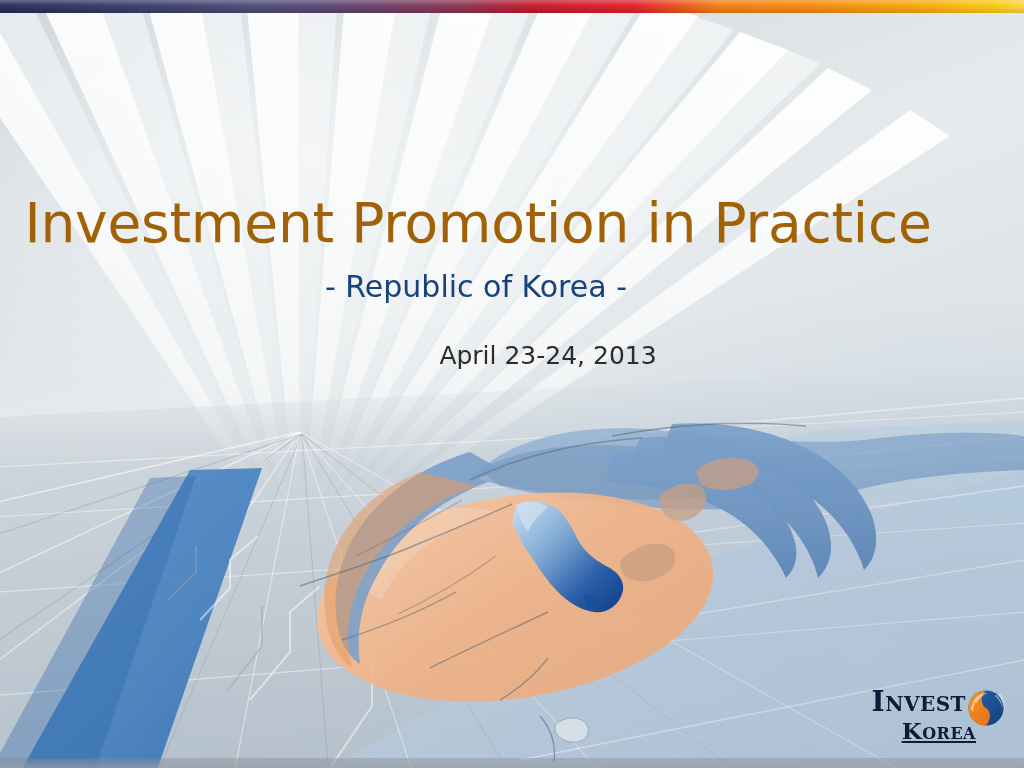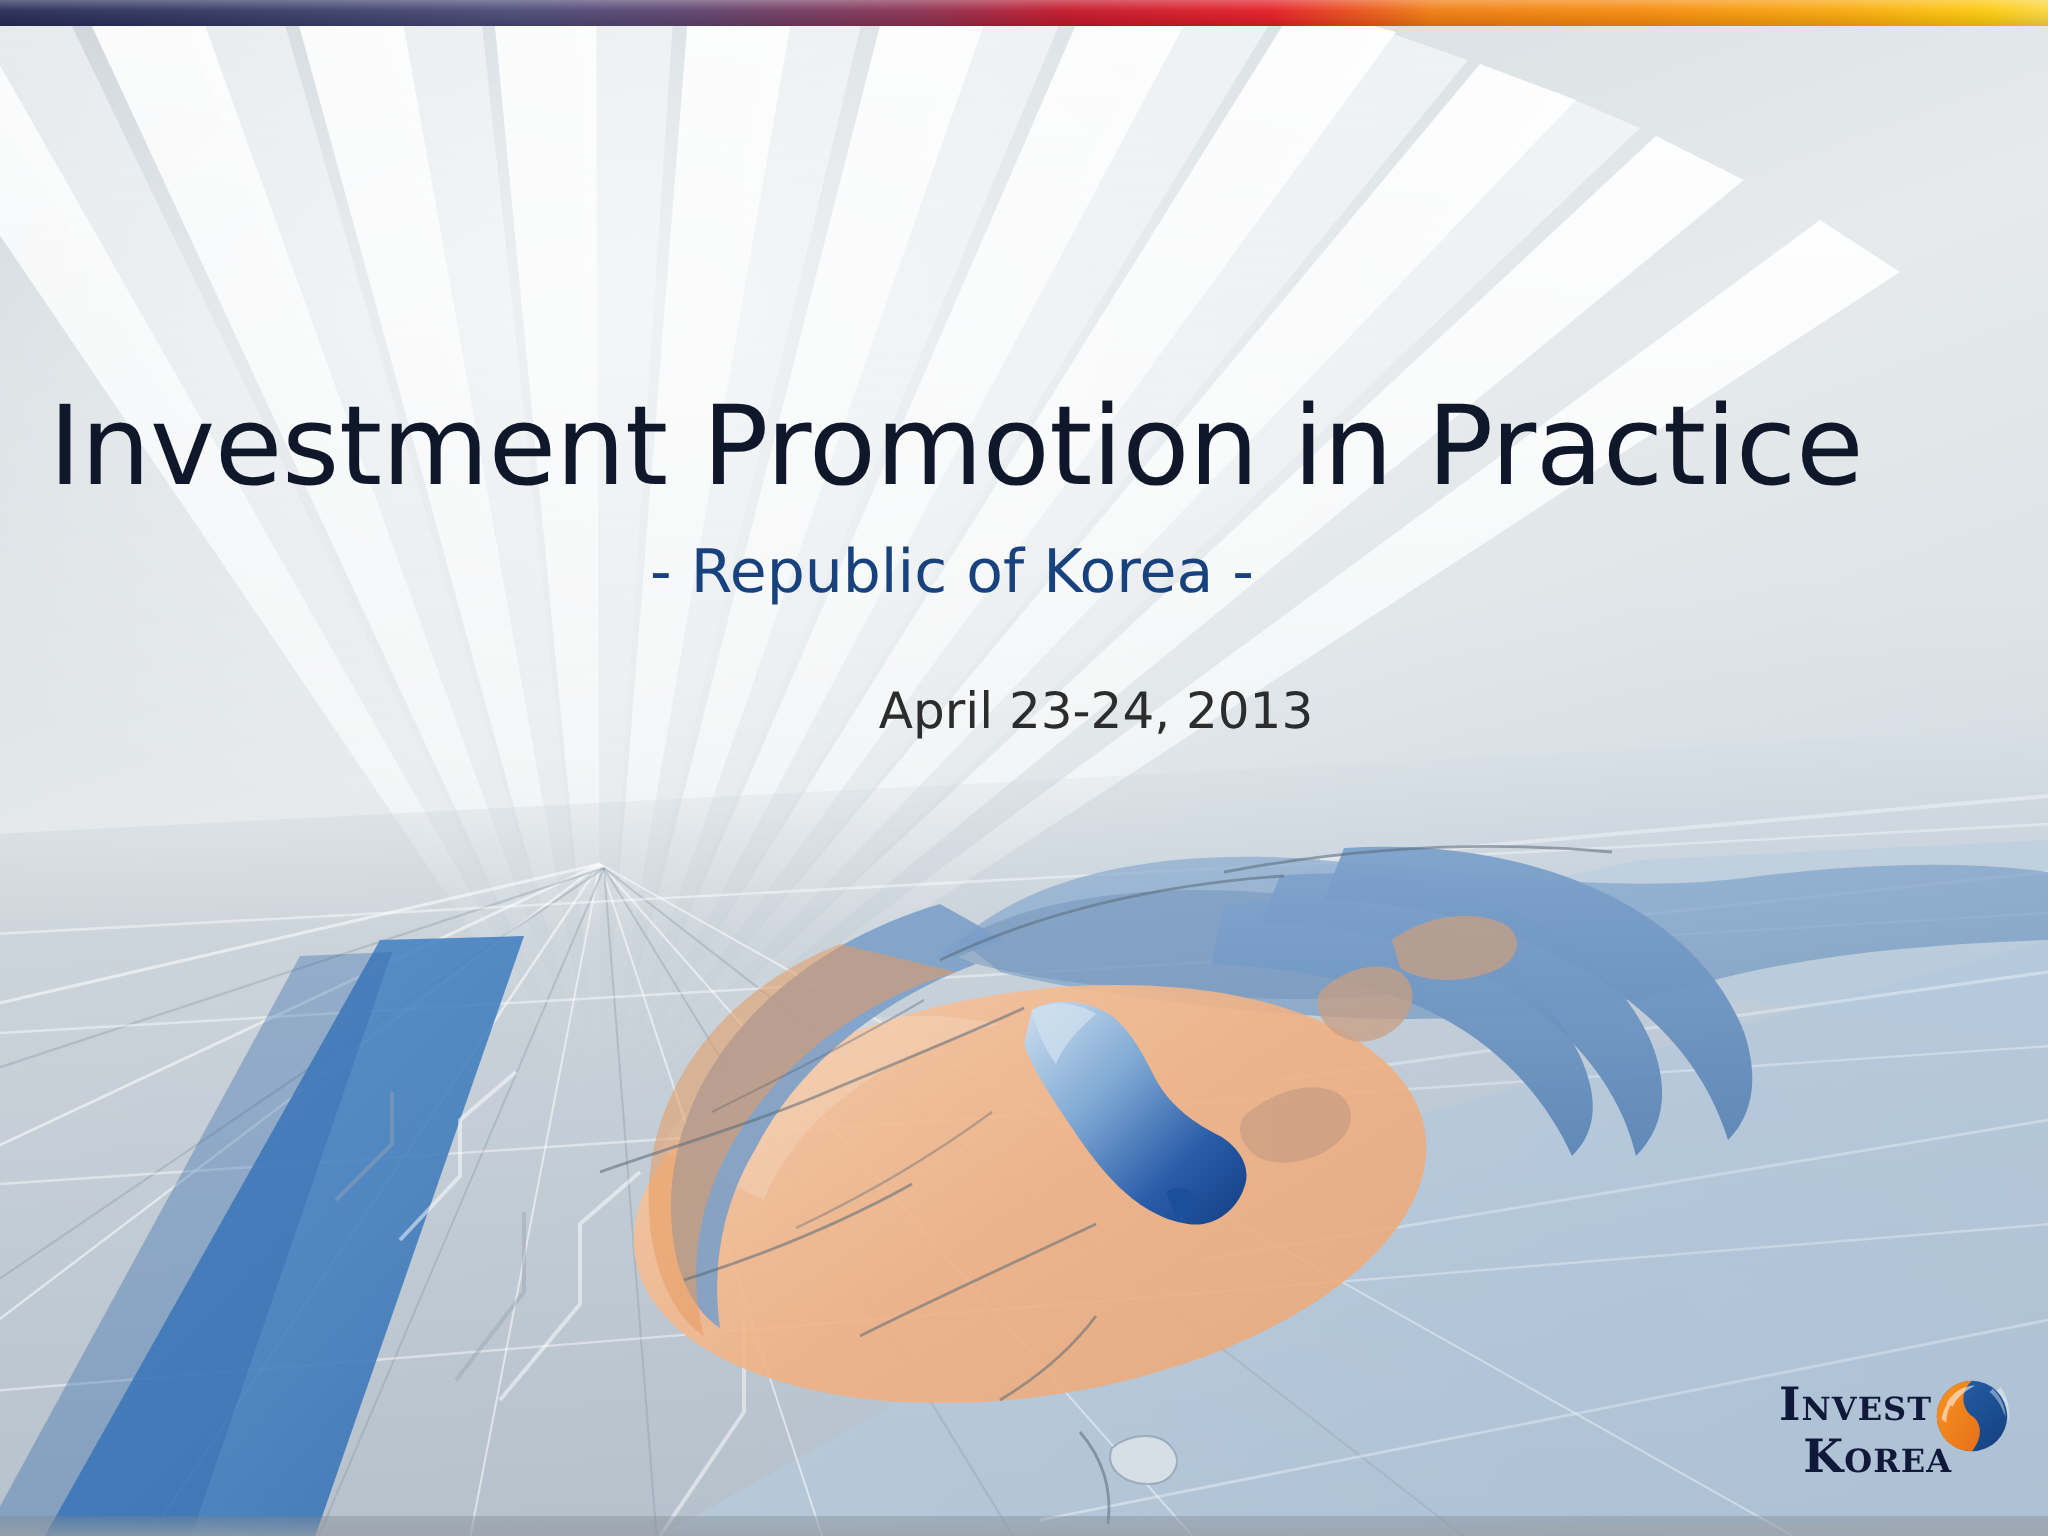--- a/index.html
+++ b/index.html
@@ -90,21 +90,21 @@
     z-index: 40;
     text-align: center;
   }
   #main-title {
     position: absolute;
     left: 0; top: 191px;
     width: 956px;
     font-size: 55px;
     line-height: 64px;
     font-weight: 400;
-    color: #0f172a;
+    color: #a16207;
     letter-spacing: -0.2px;
     white-space: nowrap;
   }
   #sub-title {
     position: absolute;
     left: 0; top: 268px;
     width: 952px;
     font-size: 30px;
     line-height: 38px;
     font-weight: 400;
@@ -139,22 +139,22 @@
     align-items: flex-end;
     font-family: "DejaVu Serif", "Liberation Serif", serif;
     color: #11193a;
     line-height: 1.0;
   }
   .logo-line {
     font-variant: small-caps;
     font-weight: 700;
     letter-spacing: 0.5px;
   }
-  #logo-line-invest { font-size: 23px; }
-  #logo-line-korea  { font-size: 23px; margin-top: 3px; margin-right: -10px; }
+  #logo-line-invest { font-size: 28px; }
+  #logo-line-korea  { font-size: 23px; margin-top: 3px; margin-right: -10px; text-decoration: underline; }
   #logo-mark {
     position: relative;
     width: 40px; height: 40px;
     margin-left: -2px;
     margin-bottom: 14px;
   }
 </style>
 </head>
 <body>
 

